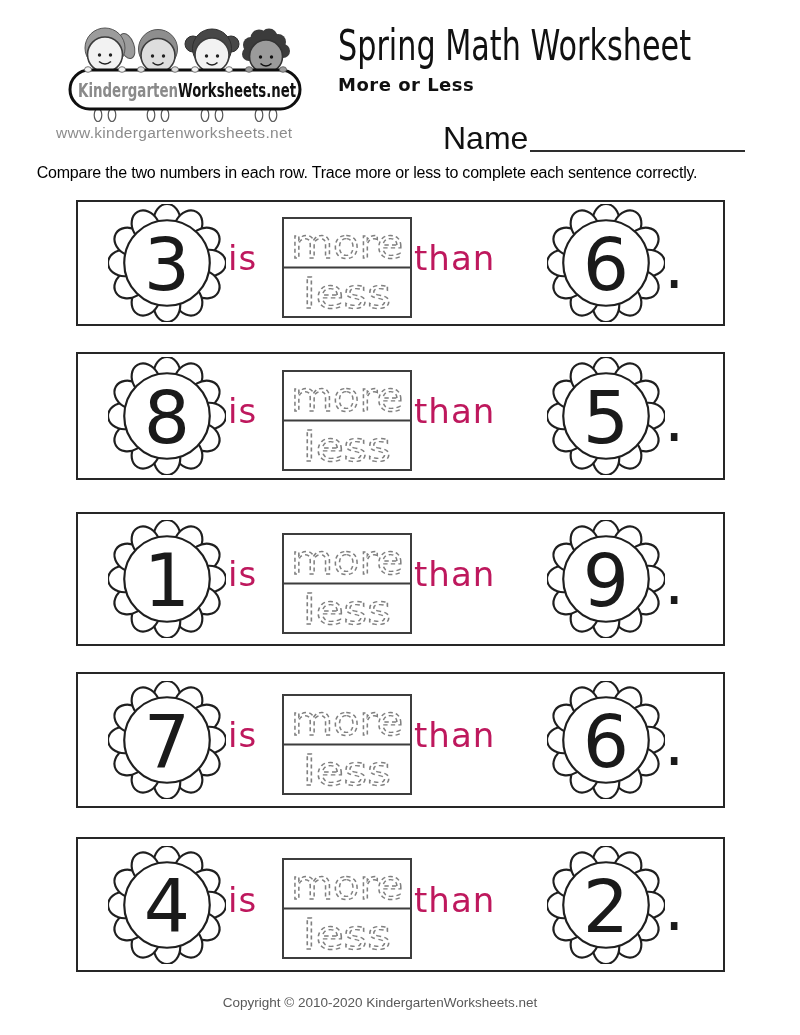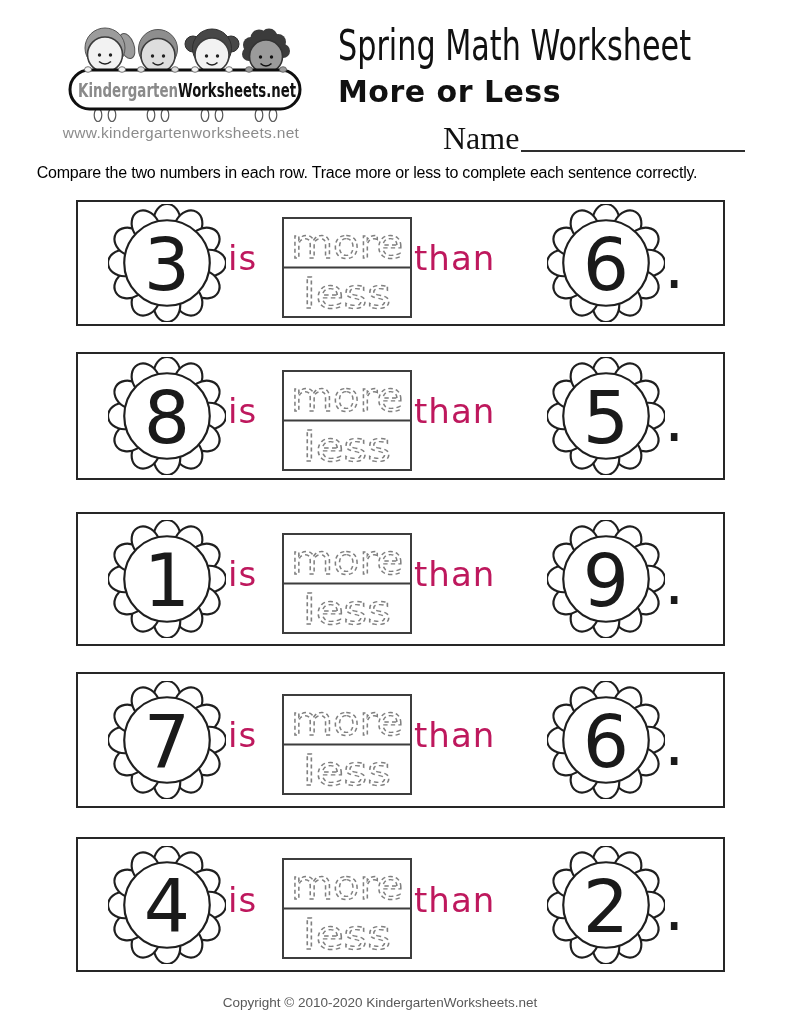--- a/index.html
+++ b/index.html
@@ -3,34 +3,34 @@
 <meta charset="utf-8">
 <style>
   html,body{margin:0;padding:0;}
   body{
     width:800px;height:1035px;background:#ffffff;position:relative;overflow:hidden;
     font-family:"DejaVu Sans",sans-serif;color:#1a1a1a;
   }
   
   .logo-svg{position:absolute;left:56px;top:12px;width:250px;height:114px;}
   .site-url{
-    position:absolute;left:56px;top:124px;width:250px;text-align:center;
+    position:absolute;left:56px;top:124px;width:250px;text-align:left;
     font-size:15.5px;color:#8c8c8c;font-family:"Liberation Sans",sans-serif;letter-spacing:.3px;
   }
   .title{
     position:absolute;left:338px;top:24px;font-size:42px;line-height:1.05;color:#111;
     transform:scaleX(.72);transform-origin:left top;white-space:nowrap;
     font-family:"DejaVu Sans",sans-serif;
   }
   .subtitle{
-    position:absolute;left:338px;top:74px;font-size:30px;font-weight:bold;color:#111;
+    position:absolute;left:338px;top:74px;font-size:18px;font-weight:bold;color:#111;
     letter-spacing:.5px;font-family:"DejaVu Sans",sans-serif;
   }
   .name-row{position:absolute;left:443px;top:122px;width:302px;display:flex;align-items:flex-end;}
-  .name-label{font-size:32px;line-height:1;color:#111;font-family:Liberation Serif, serif;}
+  .name-label{font-size:32px;line-height:1;color:#111;font-family:Liberation Sans, sans-serif;}
   .name-line{flex:1;border-bottom:2.5px solid #2e2e2e;margin:0 0 2px 2px;height:1px;}
   .instructions{
     position:absolute;left:0;top:164px;width:734px;text-align:center;font-size:16px;color:#000;
     font-family:"Liberation Sans",sans-serif;letter-spacing:-.2px;
   }
   
   .row{
     position:absolute;left:76px;width:649px;border:2px solid #262626;background:#fff;
     box-sizing:border-box;
   }

